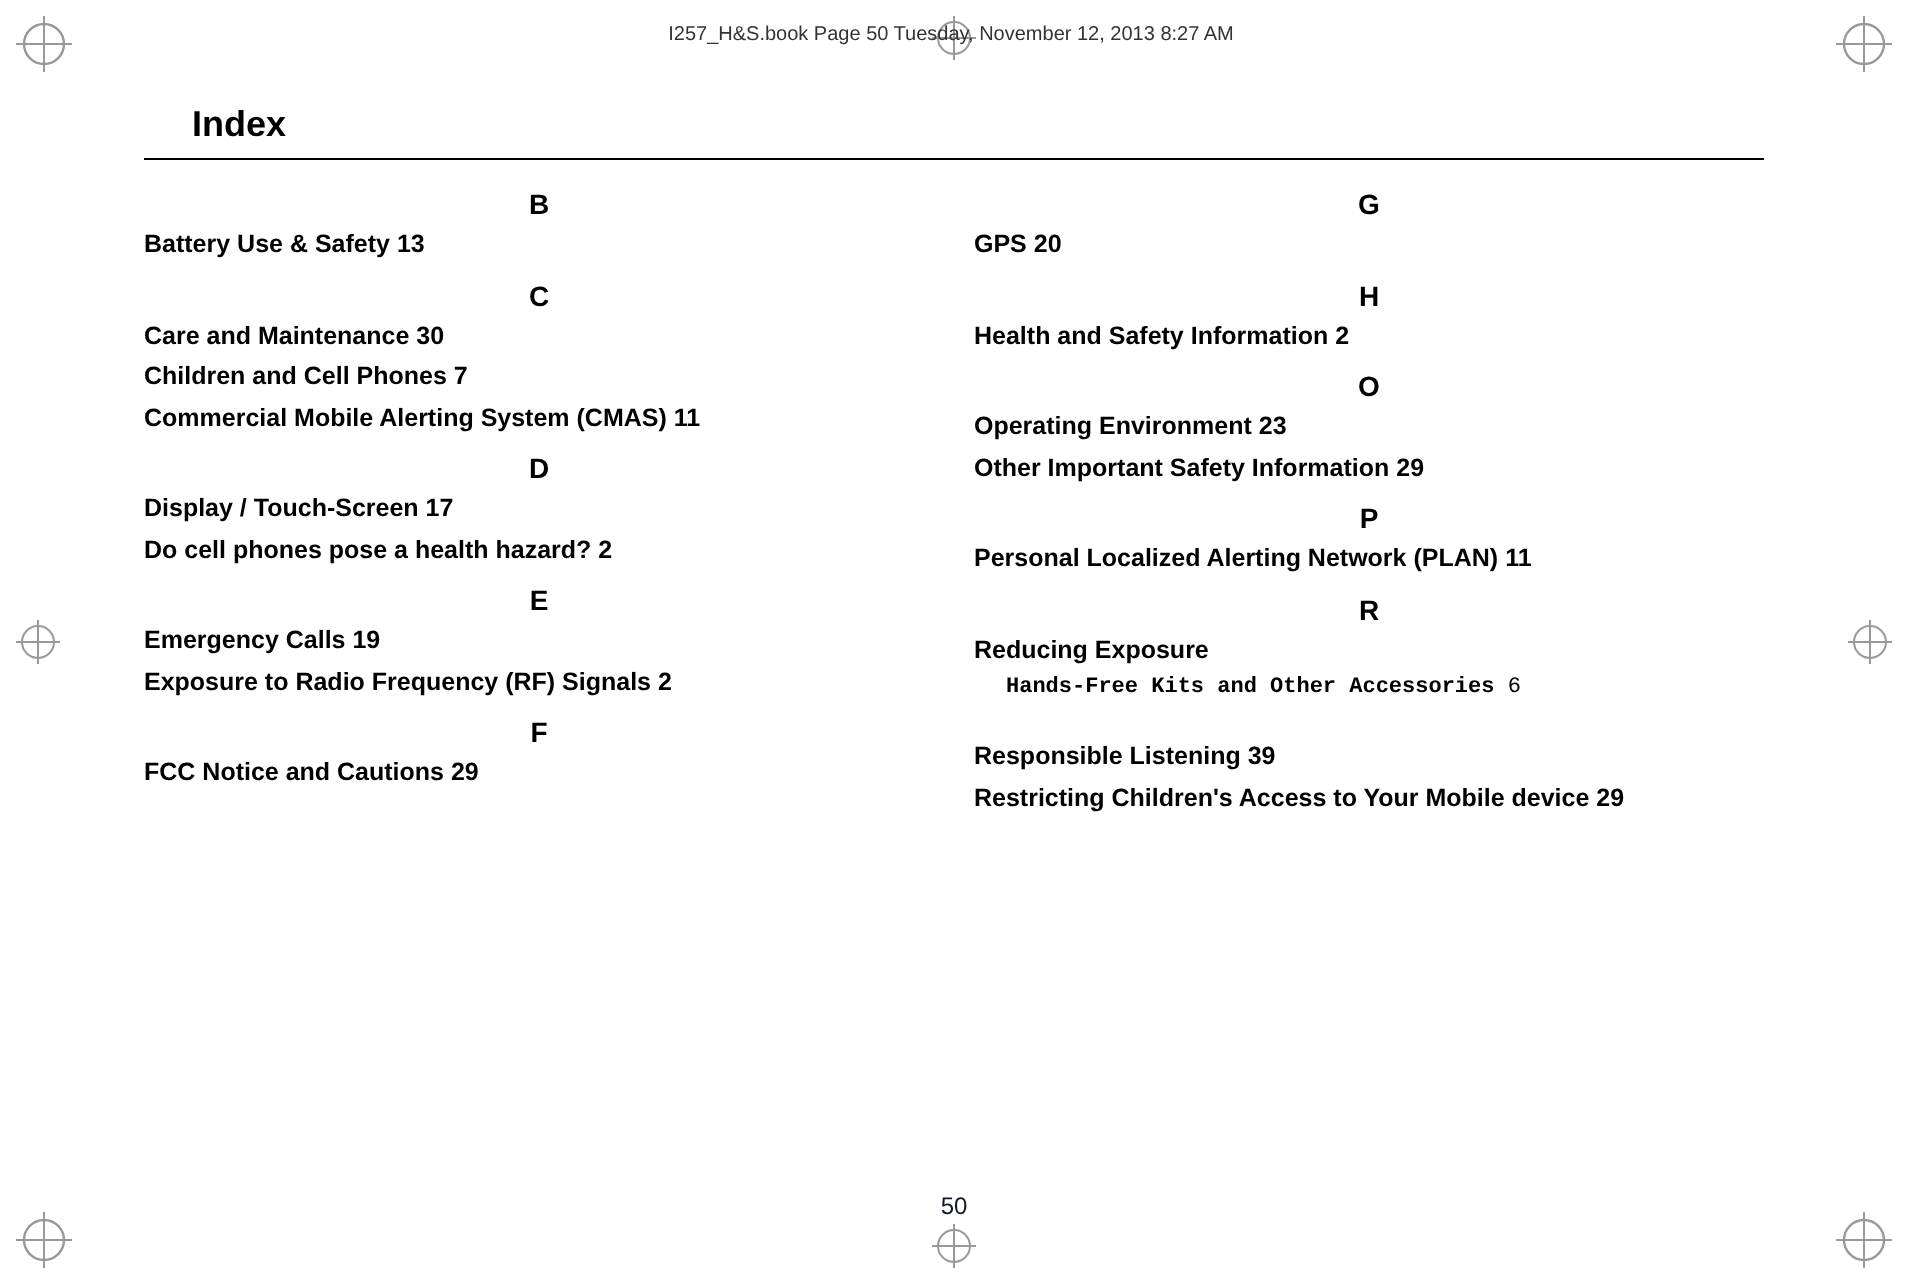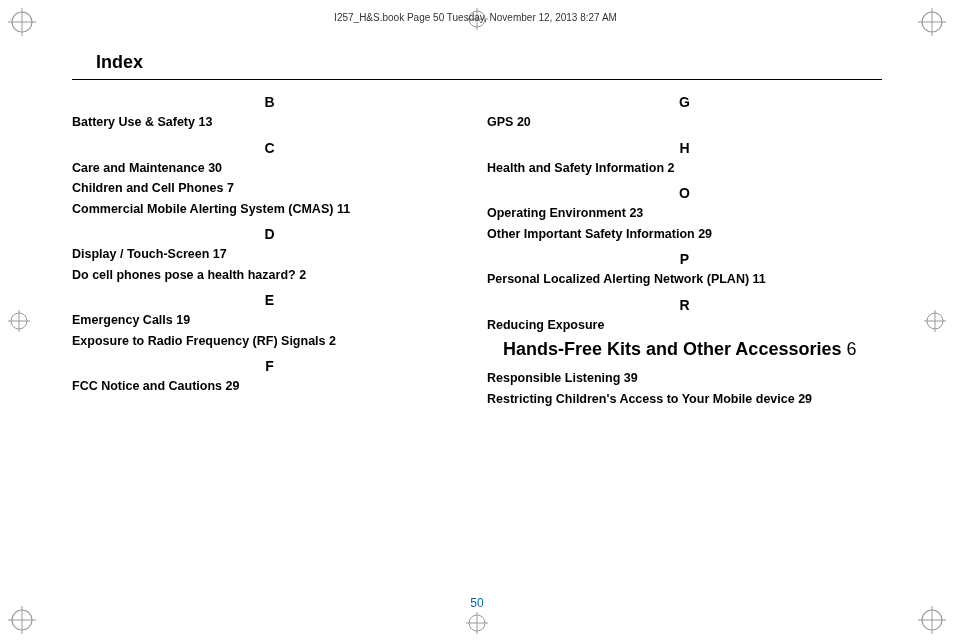--- a/index.html
+++ b/index.html
@@ -128,44 +128,45 @@
       font-weight: bold;
       margin-bottom: 3px;
       line-height: 1.4;
     }
 
     .index-entry .page-num {
       font-weight: bold;
     }
 
     .index-sub-entry {
-      font-size: 18px;
-      font-weight: bold;
-      margin-bottom: 8px;
+      font-size: 11px;
+      font-weight: bold;
+      margin-bottom: 18px;
       padding-left: 16px;
       line-height: 1.4;
+      font-family: Liberation Mono, monospace;
     }
 
     .index-sub-entry .page-num {
       font-weight: normal;
     }
 
     
     .section-gap {
       margin-bottom: 8px;
     }
 
     
     .page-number {
       position: absolute;
       bottom: 32px;
       left: 50%;
       transform: translateX(-50%);
       font-size: 12px;
-      color: #0369a1;
+      color: #0f172a;
     }
 
     
     .crosshair-svg {
       display: block;
     }
   </style>
 </head>
 <body>
 

